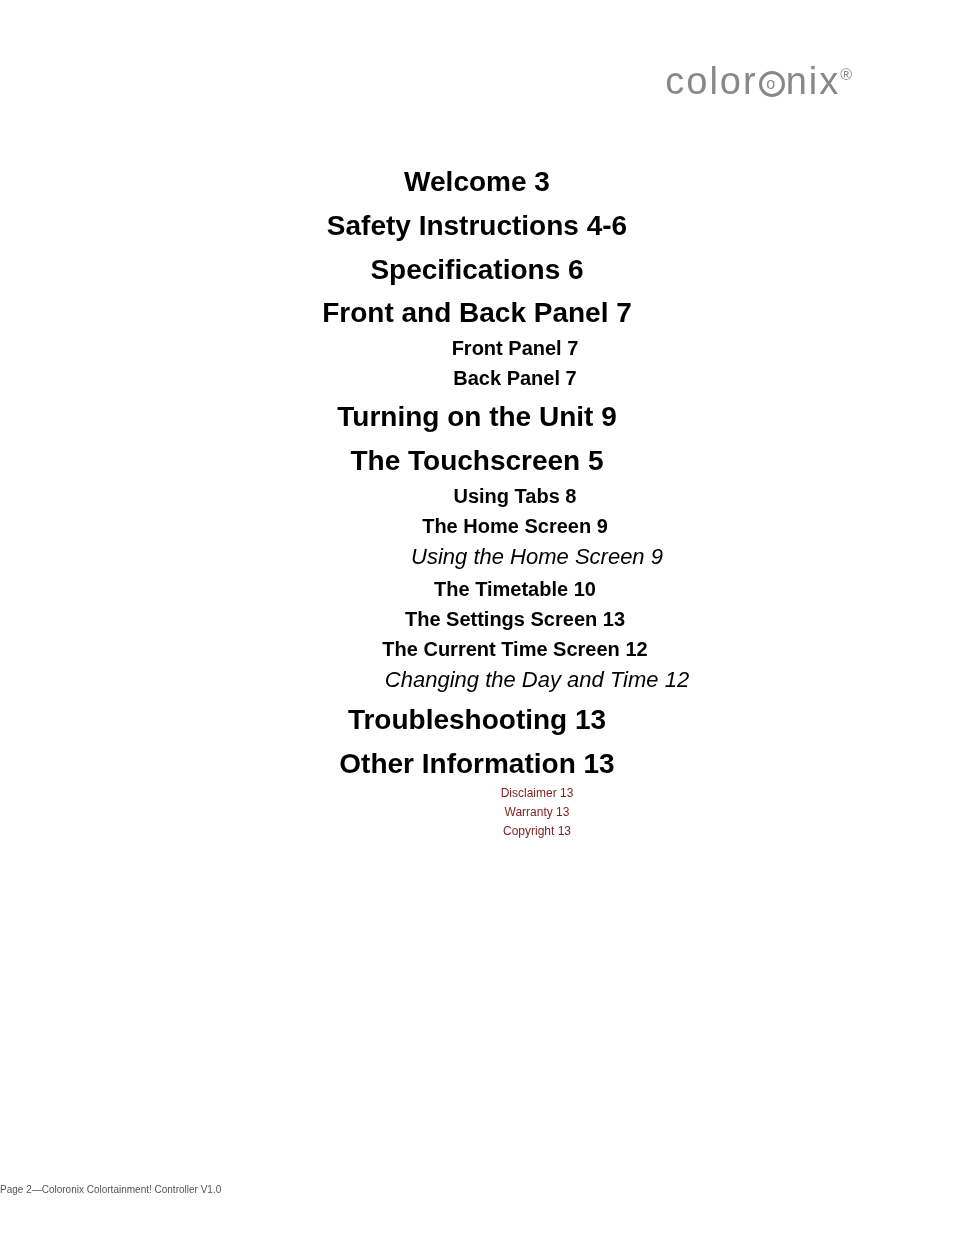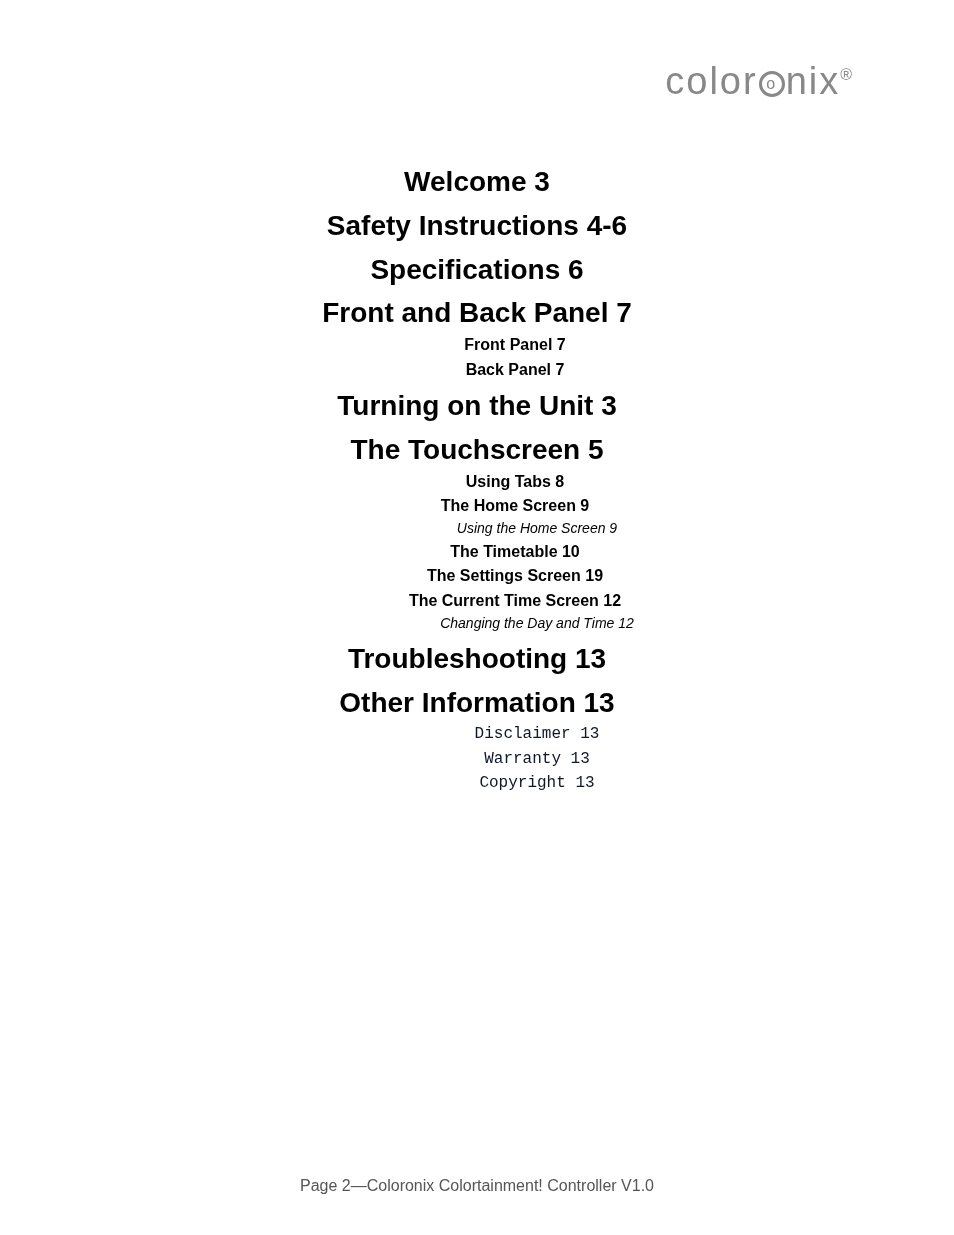--- a/index.html
+++ b/index.html
@@ -37,61 +37,60 @@
     .toc-level1 {
       font-size: 28px;
       font-weight: 900;
       color: #000;
       line-height: 1.35;
       font-family: Arial Black, Arial, sans-serif;
       margin-bottom: 2px;
     }
 
     .toc-level2 {
-      font-size: 16px;
+      font-size: 20px;
       font-weight: 700;
       color: #000;
       line-height: 1.4;
       font-family: Arial, sans-serif;
       margin-left: 76px;
       margin-bottom: 2px;
     }
 
     .toc-level3 {
-      font-size: 14px;
+      font-size: 22px;
       font-style: italic;
       font-weight: 400;
       color: #000;
       line-height: 1.4;
       font-family: Arial, sans-serif;
       margin-left: 120px;
       margin-bottom: 2px;
     }
 
     .toc-level4 {
-      font-size: 16px;
+      font-size: 12px;
       font-weight: 400;
-      color: #0f172a;
+      color: #7f1d1d;
       line-height: 1.4;
-      font-family: Liberation Mono, monospace;
+      font-family: Liberation Sans, sans-serif;
       margin-left: 120px;
       margin-bottom: 2px;
     }
 
     .section-gap {
       margin-bottom: 6px;
     }
 
     .footer {
       position: absolute;
       bottom: 40px;
       left: 0;
       right: 0;
-      text-align: center;
-      font-size: 16px;
+      font-size: 10px;
       color: #555;
       font-family: Arial, sans-serif;
     }
   </style>
 </head>
 <body>
 
 <div class="page-container">
 
   <div class="logo-area">
@@ -101,27 +100,27 @@
   </div>
 
   <div class="toc">
 
     <div class="toc-level1 section-gap">Welcome 3</div>
     <div class="toc-level1 section-gap">Safety Instructions 4-6</div>
     <div class="toc-level1 section-gap">Specifications 6</div>
     <div class="toc-level1">Front and Back Panel 7</div>
     <div class="toc-level2">Front Panel 7</div>
     <div class="toc-level2 section-gap">Back Panel 7</div>
-    <div class="toc-level1 section-gap">Turning on the Unit 3</div>
+    <div class="toc-level1 section-gap">Turning on the Unit 9</div>
     <div class="toc-level1">The Touchscreen 5</div>
     <div class="toc-level2">Using Tabs 8</div>
     <div class="toc-level2">The Home Screen 9</div>
     <div class="toc-level3">Using the Home Screen 9</div>
     <div class="toc-level2">The Timetable 10</div>
-    <div class="toc-level2">The Settings Screen 19</div>
+    <div class="toc-level2">The Settings Screen 13</div>
     <div class="toc-level2">The Current Time Screen 12</div>
     <div class="toc-level3 section-gap">Changing the Day and Time 12</div>
     <div class="toc-level1 section-gap">Troubleshooting 13</div>
     <div class="toc-level1">Other Information 13</div>
     <div class="toc-level4">Disclaimer 13</div>
     <div class="toc-level4">Warranty 13</div>
     <div class="toc-level4">Copyright 13</div>
 
   </div>
 

